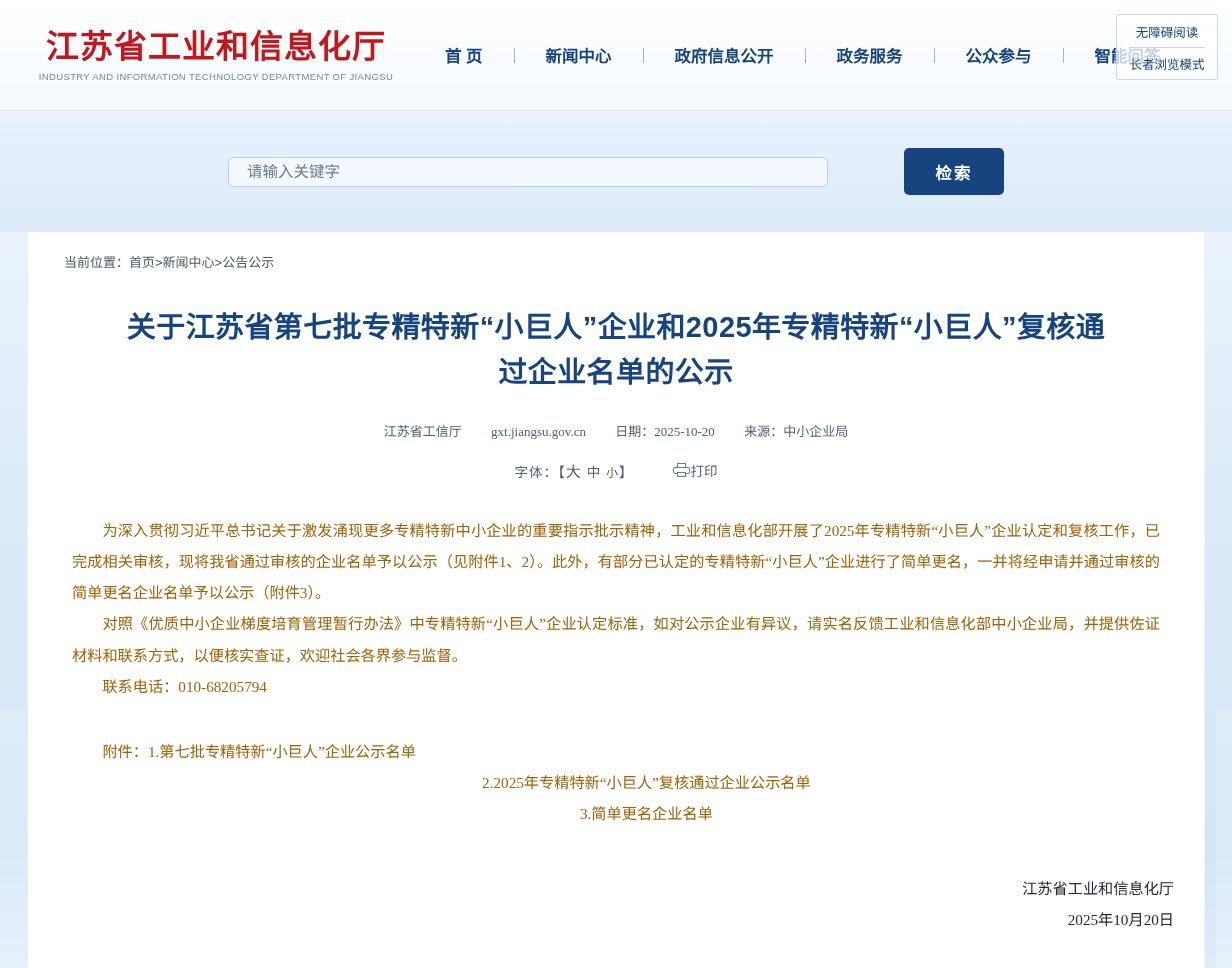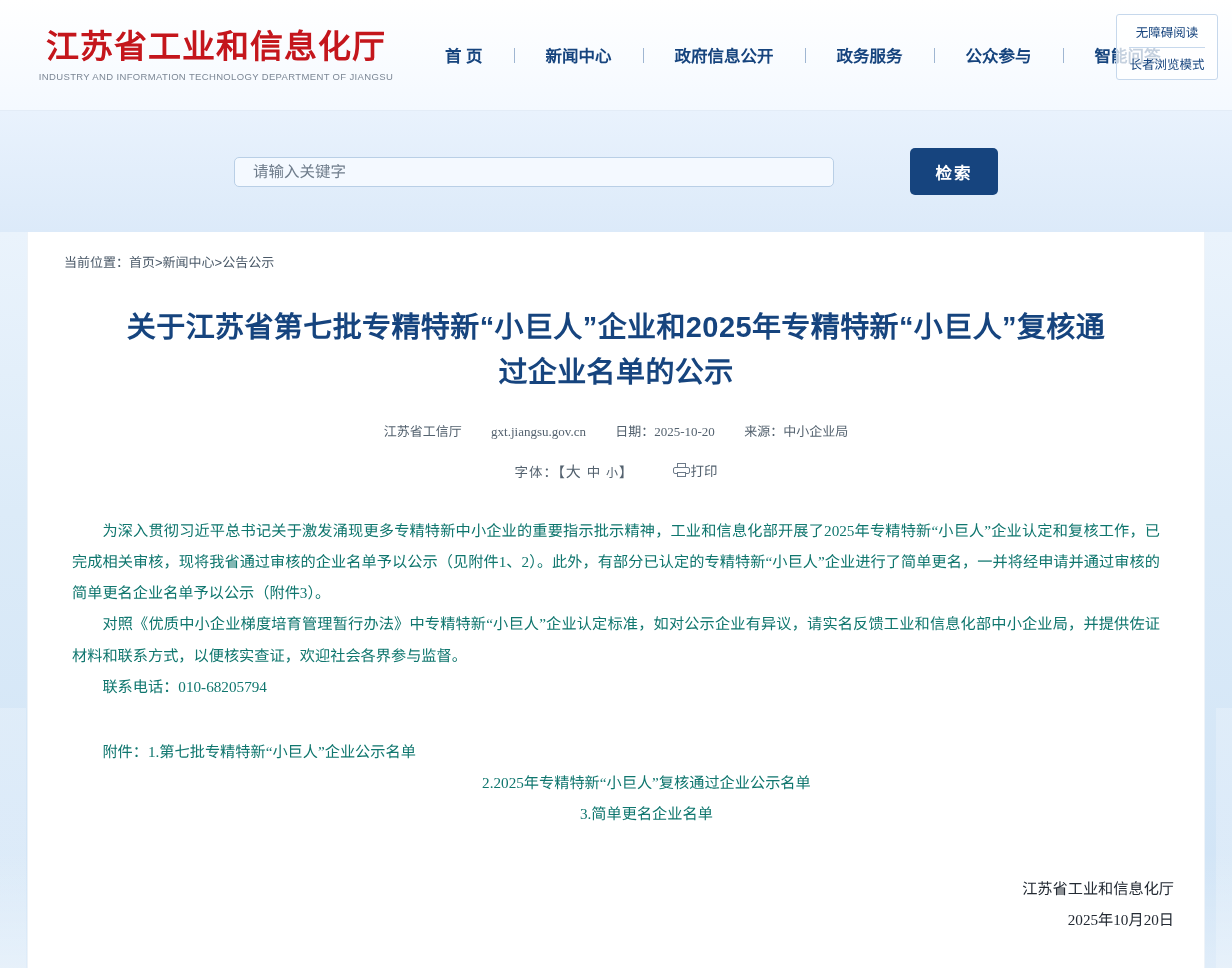--- a/index.html
+++ b/index.html
@@ -91,21 +91,21 @@
     border-radius: 5px;
     background: #f4f9ff;
     font-size: 15.5px;
     color: #5d6b7a;
     padding: 0 18px;
     font-family: "Liberation Sans", sans-serif;
     outline: none;
   }
   .search-input::placeholder { color: #6f7d8c; }
   .search-btn {
-    width: 88px;
+    width: 100px;
     height: 47px;
     background: #16447e;
     border: none;
     border-radius: 5px;
     color: #fff;
     font-size: 16.5px;
     font-weight: bold;
     letter-spacing: 2px;
     cursor: pointer;
     font-family: "Liberation Sans", sans-serif;
@@ -186,21 +186,21 @@
     border: 1.4px solid #6c7a89;
   }
   .printer-ico .top { left: 4px; top: 0; width: 9px; height: 4px; border-bottom: none; }
   .printer-ico .mid { left: 0; top: 4px; width: 17px; height: 7px; border-radius: 2px; }
   .printer-ico .bot { left: 4px; top: 9px; width: 9px; height: 5px; background: #fff; }
 
   .article-body {
     margin: 34px 44px 0;
     font-size: 15.2px;
     line-height: 2.05;
-    color: #0f766e;
+    color: #a16207;
     font-family: "Liberation Serif", serif;
   }
   .article-body p { margin: 0; }
   .p-indent { text-indent: 2em; text-align: justify; }
   .attach-block { margin-top: 34px; }
   .attach-row { text-indent: 2em; }
   .attach-row.sub { padding-left: 2em; text-align: center; }
   .sign-block {
     margin-top: 44px;
     text-align: right;

